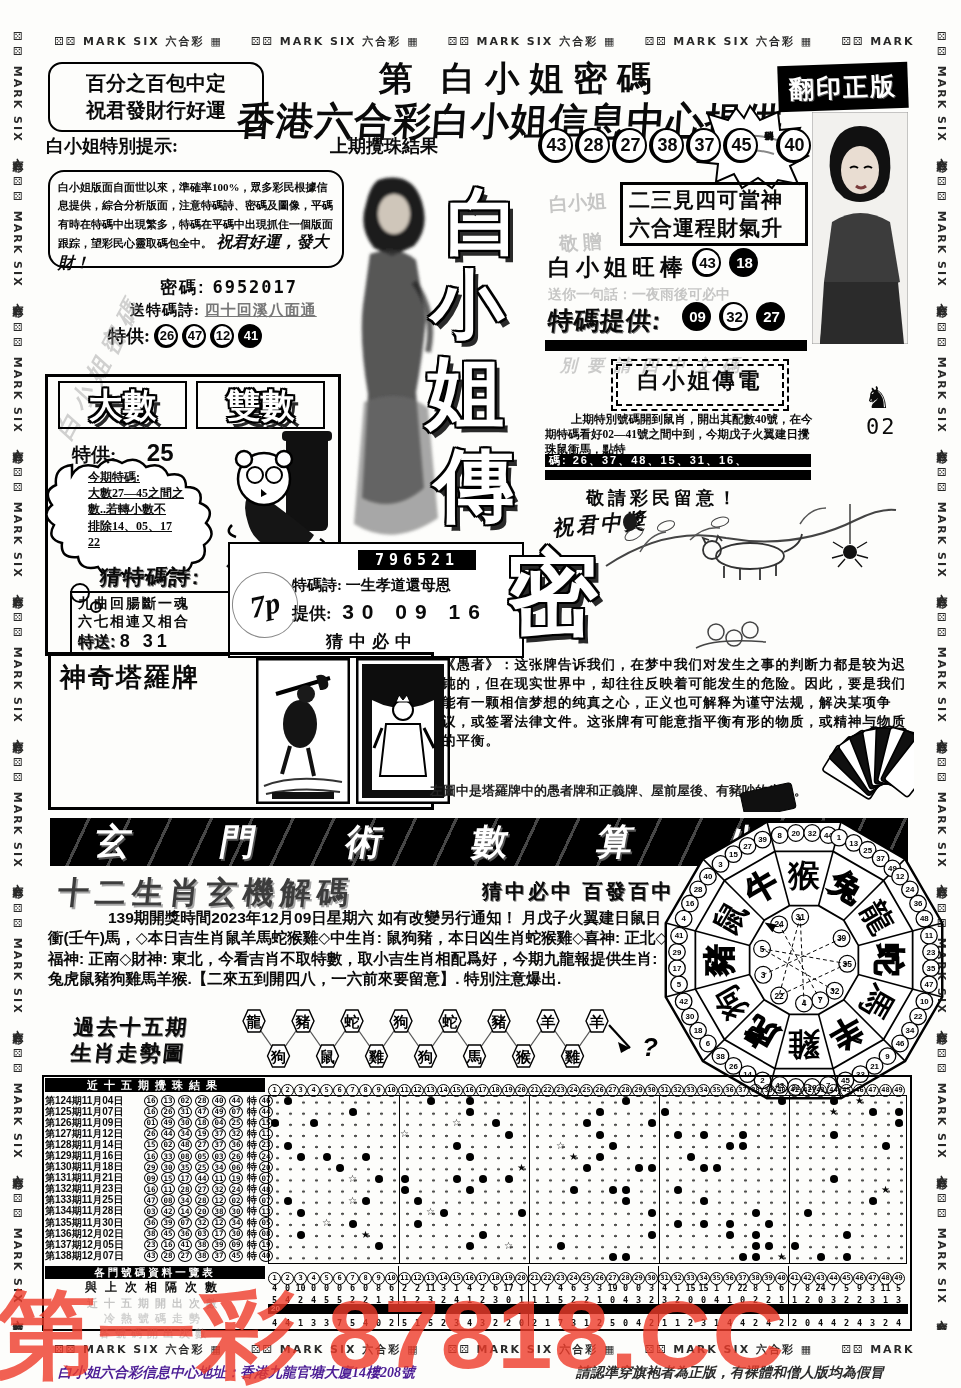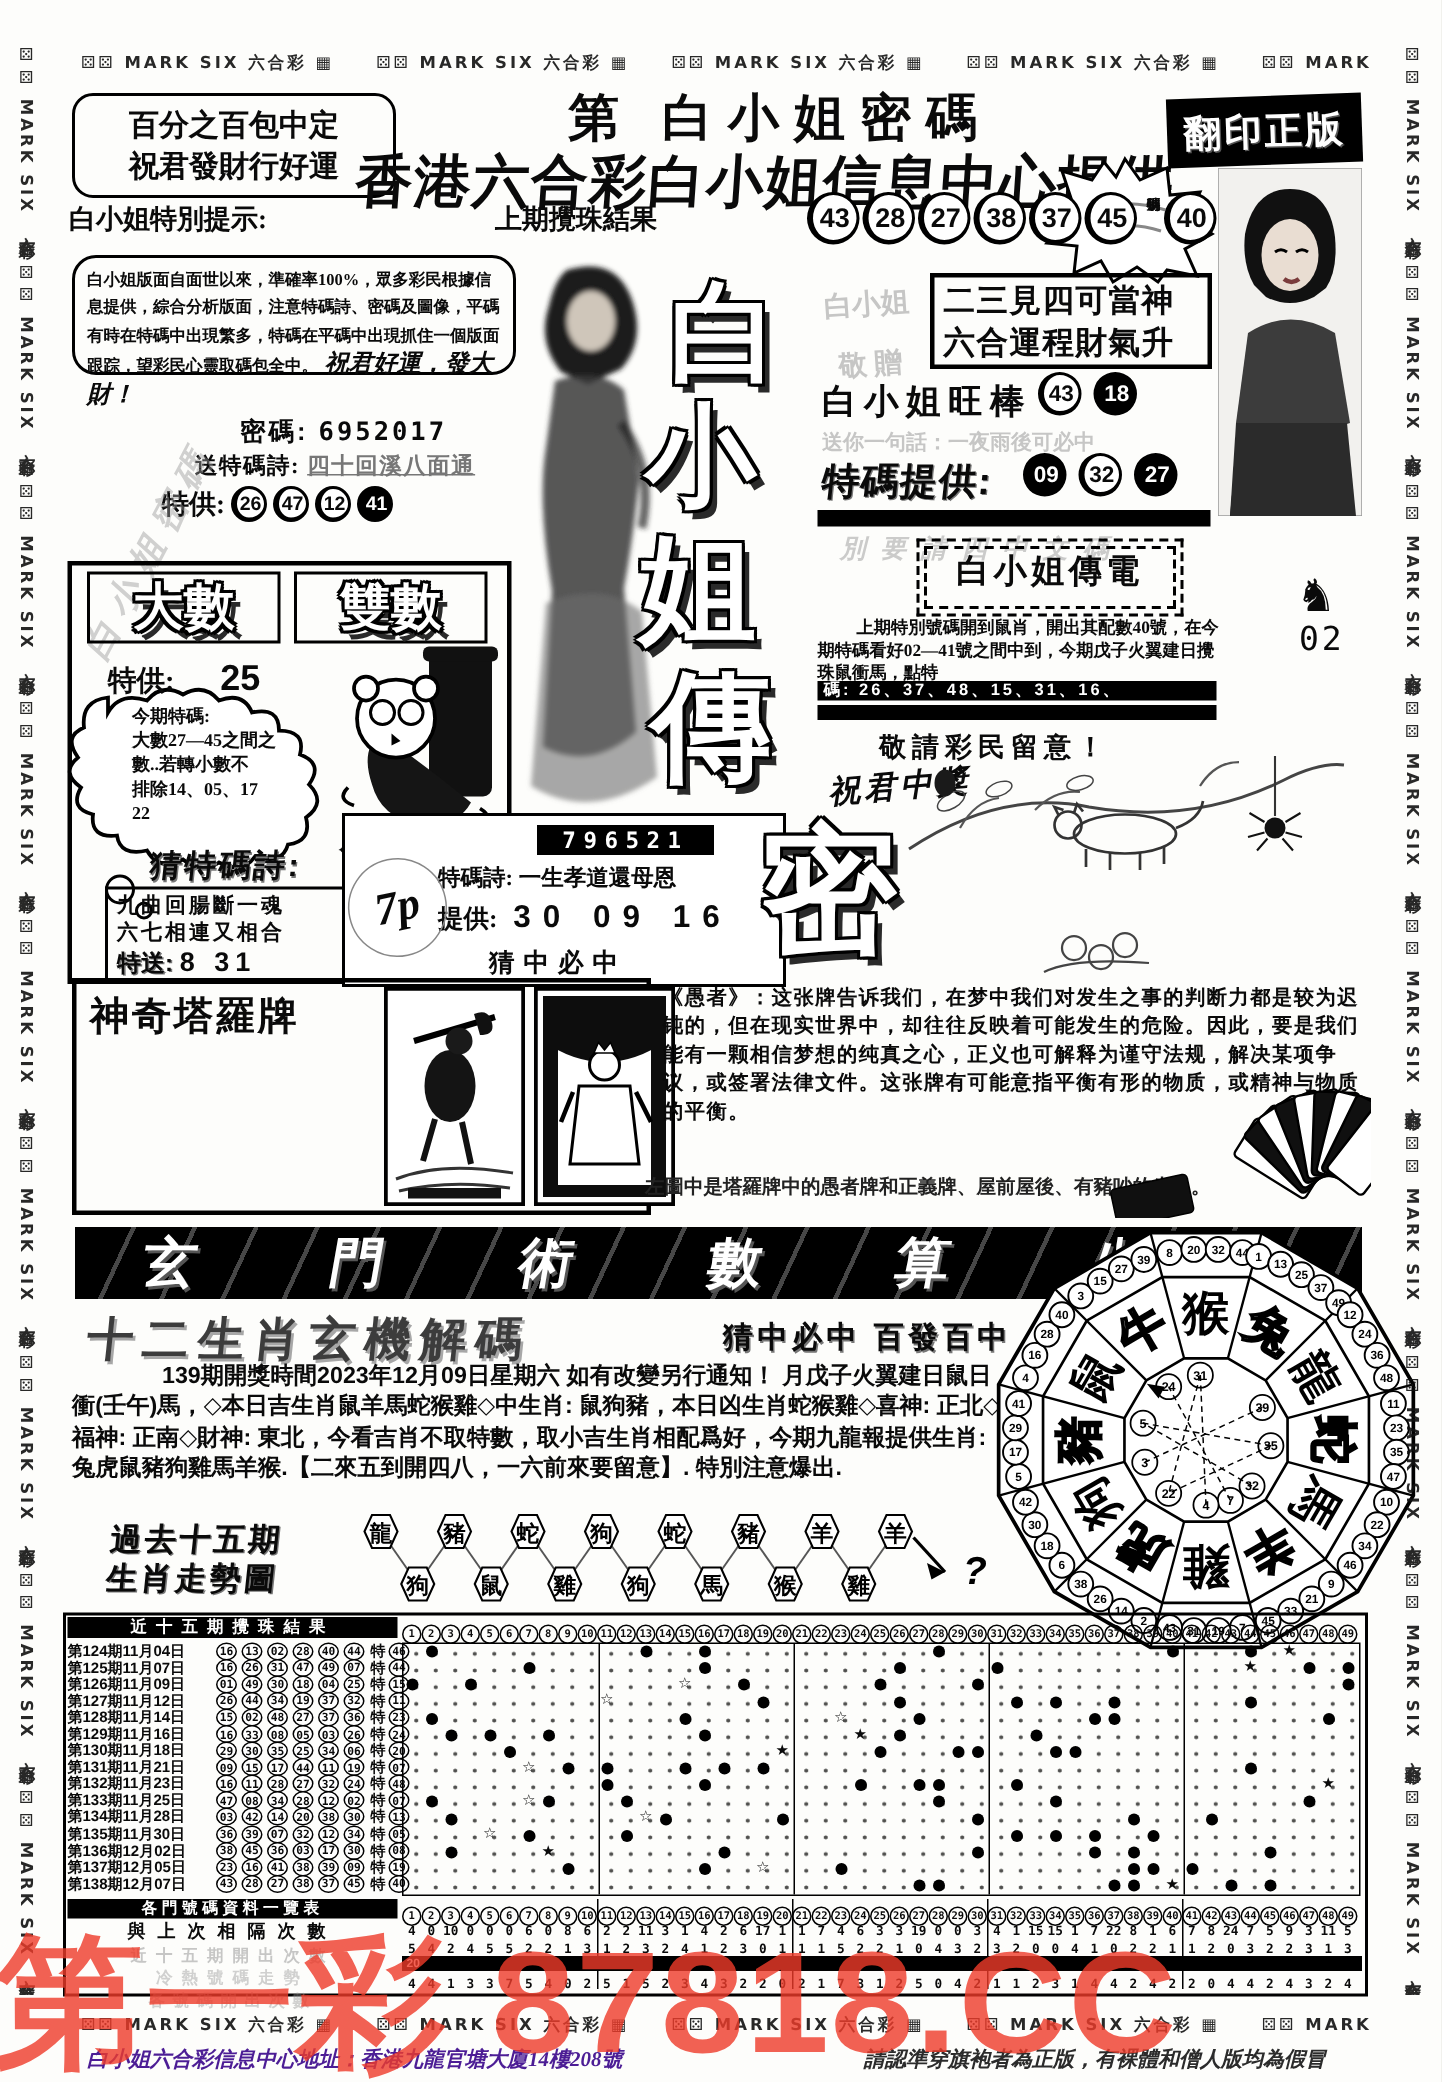--- a/index.html
+++ b/index.html
@@ -43,21 +43,21 @@
   .mdot{position:absolute;width:8px;height:8px;background:#000;border-radius:50%;}
   .mstar{position:absolute;font-size:10px;line-height:10px;}
   .vline{position:absolute;border-left:1.5px solid #000;z-index:2;}
   .statrow{white-space:nowrap;height:12px;line-height:12px;}
   .barrow{background:#000;color:#fff;font:bold 8px sans-serif;height:10px;line-height:10px;
           padding-left:3px;}
   
   .kai{font-family:"Liberation Serif","DejaVu Serif",serif;}
   .faint{color:#9a9a9a;}
   .dist{transform:skewX(-6deg);text-shadow:1px 1px 0 #777;}
-  .cloudline{font:bold 12px "Liberation Serif",serif;line-height:1.35;}
+  .cloudline{font:bold 12px "Liberation Serif",serif;line-height:1.35;text-decoration:underline;}
   .redlay{color:#ef3b2a;opacity:.8;font-weight:900;white-space:nowrap;z-index:40;
           letter-spacing:1px;}
 </style>
 </head>
 <body>
 
 <div id="page">
 
   <div class="border-strip bs-h" style="left:40px;top:30px;width:880px;"><span class="bp">⚄⚄ MARK SIX 六合彩 ▦</span><span class="bp">⚄⚄ MARK SIX 六合彩 ▦</span><span class="bp">⚄⚄ MARK SIX 六合彩 ▦</span><span class="bp">⚄⚄ MARK SIX 六合彩 ▦</span><span class="bp">⚄⚄ MARK SIX 六合彩 ▦</span></div>
   <div class="border-strip bs-h" style="left:40px;top:1338px;width:880px;"><span class="bp">⚄⚄ MARK SIX 六合彩 ▦</span><span class="bp">⚄⚄ MARK SIX 六合彩 ▦</span><span class="bp">⚄⚄ MARK SIX 六合彩 ▦</span><span class="bp">⚄⚄ MARK SIX 六合彩 ▦</span><span class="bp">⚄⚄ MARK SIX 六合彩 ▦</span></div>
@@ -94,21 +94,21 @@
     <path d="M14 170 h70 l6 62 h-82z" fill="#26262"></path>
     <path d="M12 170 h74 l6 62 h-84z" fill="#2b2b2b"></path>
   </svg>
 
   <div class="abs kai" style="left:46px;top:134px;font:bold 18px 'Liberation Serif',serif;">白小姐特別提示:</div>
   <div class="abs kai" style="left:330px;top:134px;font:bold 18px 'Liberation Serif',serif;">上期攪珠結果</div>
   <div class="abs" style="left:538px;top:128px;" id="last-balls"><span class="ball big">43</span><span class="ball big">28</span><span class="ball big">27</span><span class="ball big">38</span><span class="ball big">37</span><span class="ball big">45</span></div>
   <div class="abs" style="left:762px;top:124px;writing-mode:vertical-rl;font:bold 9px sans-serif;">特別號碼</div>
   <div class="abs ball big" style="left:776px;top:128px;">40</div>
 
-  <div class="abs boxed" style="left:48px;top:170px;width:296px;height:80px;border-radius:16px;padding:5px 8px;box-sizing:border-box;">
+  <div class="abs boxed" style="left:48px;top:170px;width:296px;height:98px;border-radius:16px;padding:5px 8px;box-sizing:border-box;">
     <span class="kai" style="font:bold 11px 'Liberation Serif',serif;line-height:1.4;">白小姐版面自面世以來，準確率100%，眾多彩民根據信息提供，綜合分析版面，注意特碼詩、密碼及圖像，平碼有時在特碼中出現繁多，特碼在平碼中出現抓住一個版面跟踪，望彩民心靈取碼包全中。</span>
     <span class="kai" style="font:bold italic 16px 'Liberation Serif',serif;">祝君好運，發大財！</span>
   </div>
 
   <div class="abs" style="left:160px;top:276px;font:bold 17px sans-serif;letter-spacing:2px;">
     <span>密碼:</span>
     <span style="font-family:'DejaVu Sans Mono',monospace;">6952017</span>
   </div>
   <div class="abs kai" style="left:130px;top:301px;font:bold 15px 'Liberation Serif',serif;letter-spacing:1px;">
     <span>送特碼詩:</span>

